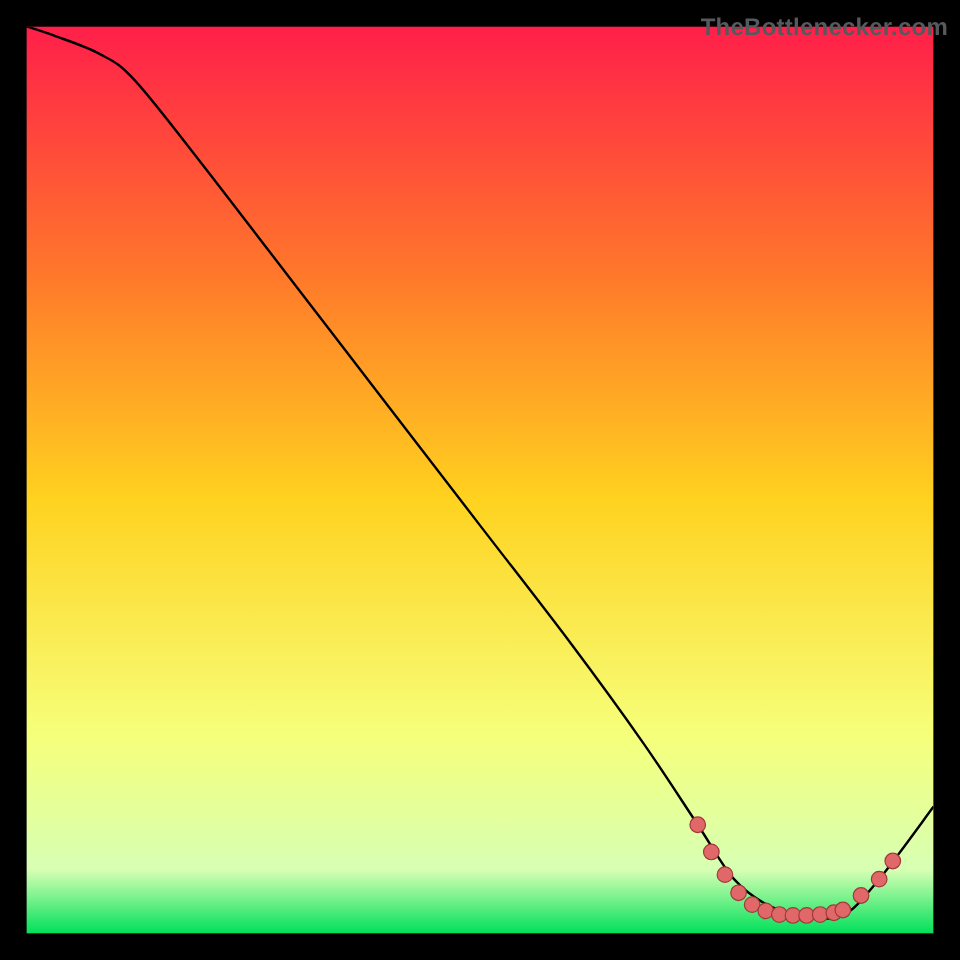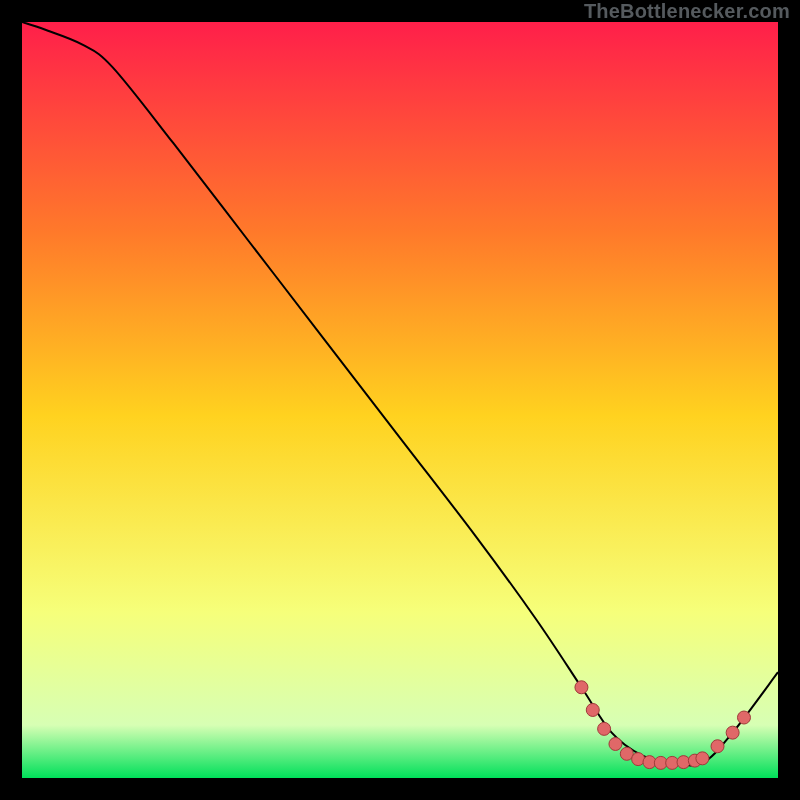--- a/index.html
+++ b/index.html
@@ -12,21 +12,21 @@
     overflow: hidden;
   }
   .frame {
     position: relative;
     width: 800px;
     height: 800px;
     background: #000000;
   }
   .watermark {
     position: absolute;
-    top: 0;
+    top: 12px;
     right: 10px;
     color: #555a5e;
     font-size: 20px;
     font-weight: 600;
     letter-spacing: 0.2px;
     z-index: 10;
   }
   .plot {
     position: absolute;
     left: 22px;

